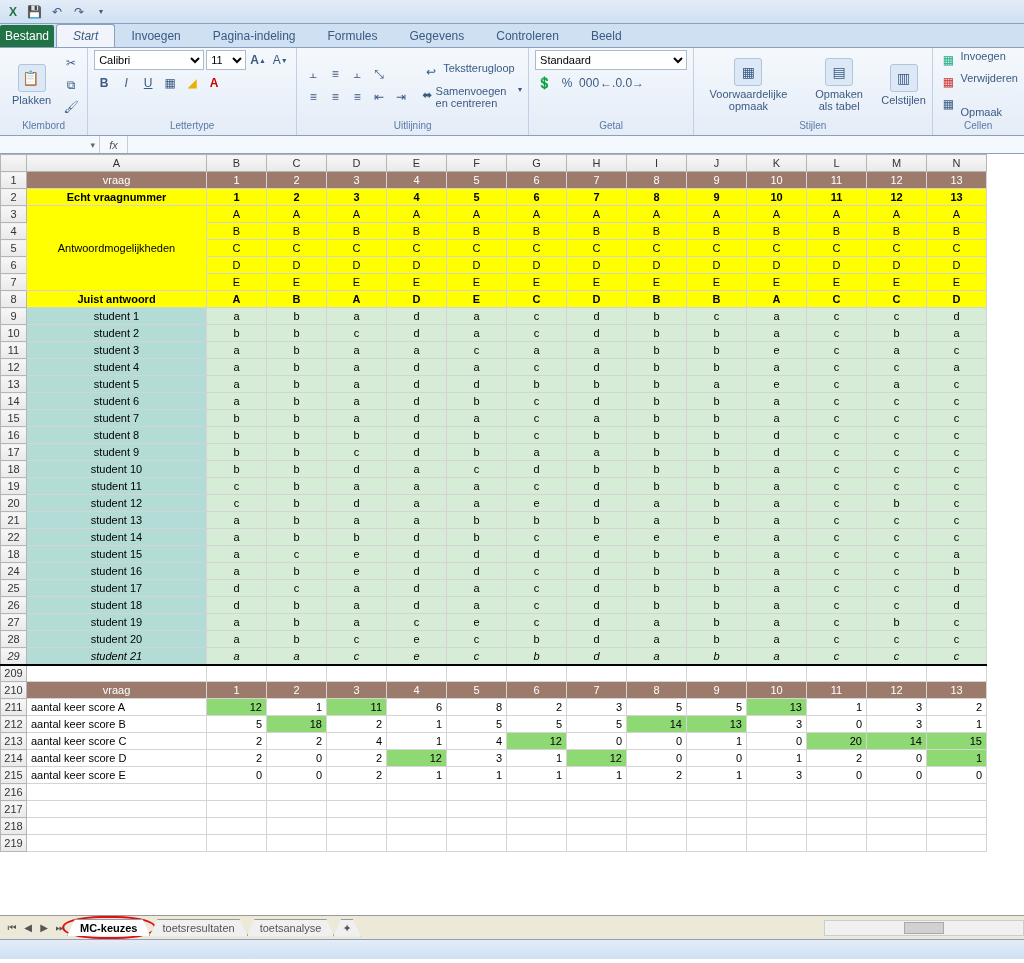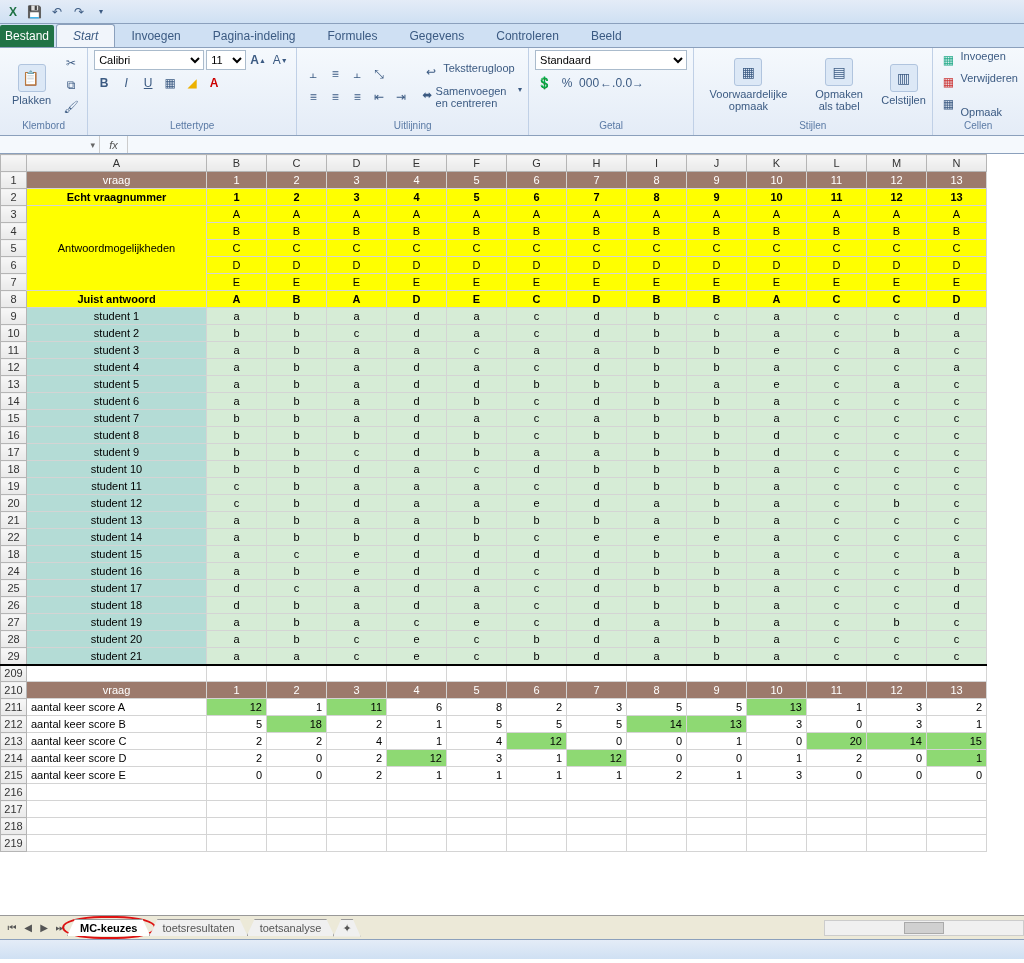--- a/index.html
+++ b/index.html
@@ -47,21 +47,21 @@
 table.sheet td { text-align: center; padding: 0 4px; }
 table.sheet td.left { text-align: left; }
 table.sheet td.right { text-align: right; }
 
 .hdr-brown { background: #9c7a6c; color: #fff; }
 .hdr-yellow { background: #ffff00; font-weight: bold; }
 .hdr-yellow-normal { background: #ffff00; }
 .cell-teal { background: #b4dcd6; }
 .cell-green { background: #d6ecd6; }
 .cell-hi { background: #8ed973; }
-.thick-bottom td, .thick-bottom th { border-bottom: 2px solid #000 !important; }
+.thick-bottom td, .thick-bottom th { border-bottom: 2px solid #000 !important; font-style: italic; }
 .blackcells td { border-color: #000; }
 
 
 .sheettabs { height: 24px; background: #ece9d8; display: flex; align-items: center; border-top: 1px solid #999; padding-left: 4px; gap: 0; position:relative; }
 .sheettabs .navbtn { width: 16px; height: 16px; display: flex; align-items: center; justify-content: center; color: #555; font-size: 10px; }
 .sheettabs .tab { padding: 2px 12px; background: #f0f0f0; border: 1px solid #999; border-bottom: none; font-size: 11px; color: #555; margin-left: -1px; clip-path: polygon(8px 0, calc(100% - 8px) 0, 100% 100%, 0 100%); }
 .sheettabs .tab.active { background: #fff; font-weight: bold; color: #000; }
 .sheettabs .circled { position:relative; }
 .sheettabs .circled:before { content:""; position:absolute; left:-6px; top:-3px; right:-6px; bottom:-3px; border:2px solid #d11; border-radius: 50%/60%; pointer-events:none; }
 

